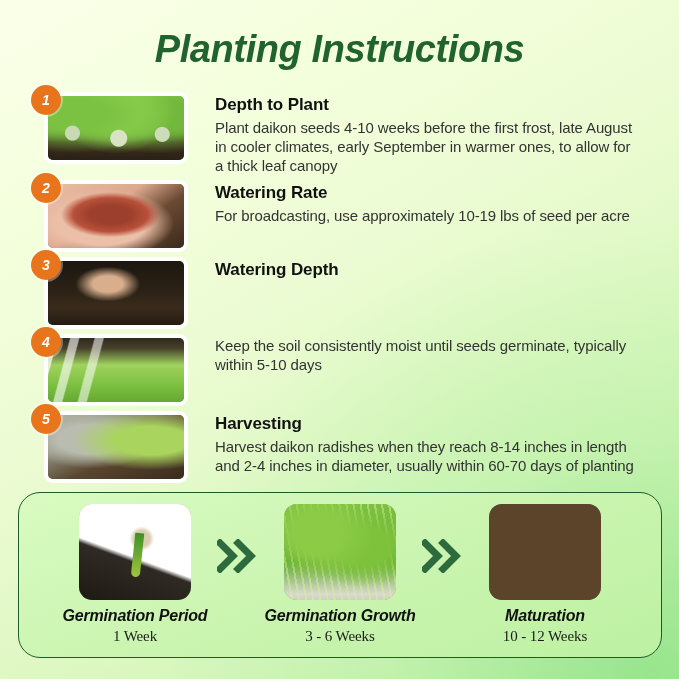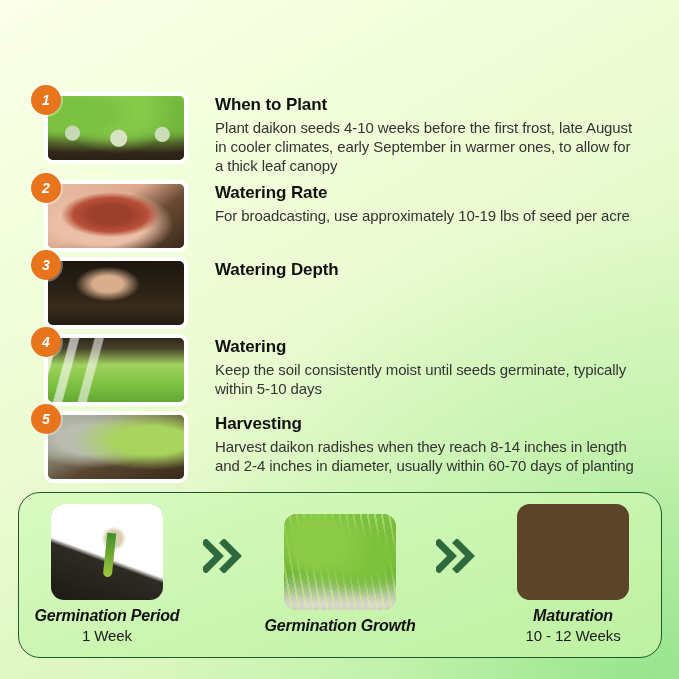--- a/index.html
+++ b/index.html
@@ -120,21 +120,21 @@
     top: 492px;
     width: 644px;
     height: 166px;
     border: 1.5px solid #1f5b2a;
     border-radius: 22px;
     box-sizing: border-box;
     background: linear-gradient(160deg, #d9fbc2 0%, #ccf5b2 45%, #bdf1a2 100%);
     display: flex;
     align-items: center;
     justify-content: space-between;
-    padding: 0 8px;
+    padding: 0 36px;
   }
   .tl-stage {
     width: 160px;
     text-align: center;
     flex: 0 0 auto;
   }
   .tl-img {
     width: 112px;
     height: 96px;
     margin: 0 auto 6px auto;
@@ -149,20 +149,21 @@
     font-weight: 700;
     font-style: italic;
     color: #111111;
     letter-spacing: -0.2px;
   }
   .tl-duration {
     font-size: 15px;
     line-height: 20px;
     color: #1b1b1b;
     letter-spacing: -0.1px;
+    font-family: Liberation Serif, serif;
   }
   .chev {
     flex: 0 0 auto;
     width: 42px;
     height: 34px;
     margin-bottom: 38px;
     display: flex;
     align-items: center;
     justify-content: center;
   }
@@ -242,32 +243,33 @@
       radial-gradient(ellipse at 74% 32%, #6fab37 0 18%, transparent 44%),
       linear-gradient(160deg, #6b4e31 0%, #7c5c39 40%, #53insufficient 0%, #4a3722 100%);
     background-color: #5b4429;
   }
 </style>
 </head>
 <body>
 
 <div id="infographic">
 
+  <div class="title">Planting Instructions</div>
 
   <div class="steps">
 
     <div class="step s1">
       <div class="thumb-wrap">
         <div class="badge">1</div>
         <div class="thumb">
           <div class="ph ph-daikon"></div>
         </div>
       </div>
       <div class="step-text">
-        <div class="step-title">When to Plant</div>
+        <div class="step-title">Depth to Plant</div>
         <div class="step-desc">Plant daikon seeds 4-10 weeks before the first frost, late August in cooler climates, early September in warmer ones, to allow for a thick leaf canopy</div>
       </div>
     </div>
 
     <div class="step s2">
       <div class="thumb-wrap">
         <div class="badge">2</div>
         <div class="thumb">
           <div class="ph ph-seeds"></div>
         </div>
@@ -291,21 +293,20 @@
     </div>
 
     <div class="step s4">
       <div class="thumb-wrap">
         <div class="badge">4</div>
         <div class="thumb">
           <div class="ph ph-water"></div>
         </div>
       </div>
       <div class="step-text">
-        <div class="step-title">Watering</div>
         <div class="step-desc">Keep the soil consistently moist until seeds germinate, typically within 5-10 days</div>
       </div>
     </div>
 
     <div class="step s5">
       <div class="thumb-wrap">
         <div class="badge">5</div>
         <div class="thumb">
           <div class="ph ph-harvest"></div>
         </div>
@@ -333,20 +334,21 @@
         <path d="M3 4 L16 17 L3 30" fill="none" stroke="#2d6a3e" stroke-width="7" stroke-linecap="square" stroke-linejoin="miter"></path>
         <path d="M21 4 L34 17 L21 30" fill="none" stroke="#2d6a3e" stroke-width="7" stroke-linecap="square" stroke-linejoin="miter"></path>
       </svg>
     </div>
 
     <div class="tl-stage">
       <div class="tl-img">
         <div class="ph ph-greens"></div>
       </div>
       <div class="tl-label">Germination Growth</div>
+      <div class="tl-duration">3 - 6 Weeks</div>
     </div>
 
     <div class="chev">
       <svg width="42" height="34" viewBox="0 0 42 34" aria-hidden="true">
         <path d="M3 4 L16 17 L3 30" fill="none" stroke="#2d6a3e" stroke-width="7" stroke-linecap="square" stroke-linejoin="miter"></path>
         <path d="M21 4 L34 17 L21 30" fill="none" stroke="#2d6a3e" stroke-width="7" stroke-linecap="square" stroke-linejoin="miter"></path>
       </svg>
     </div>
 
     <div class="tl-stage">

